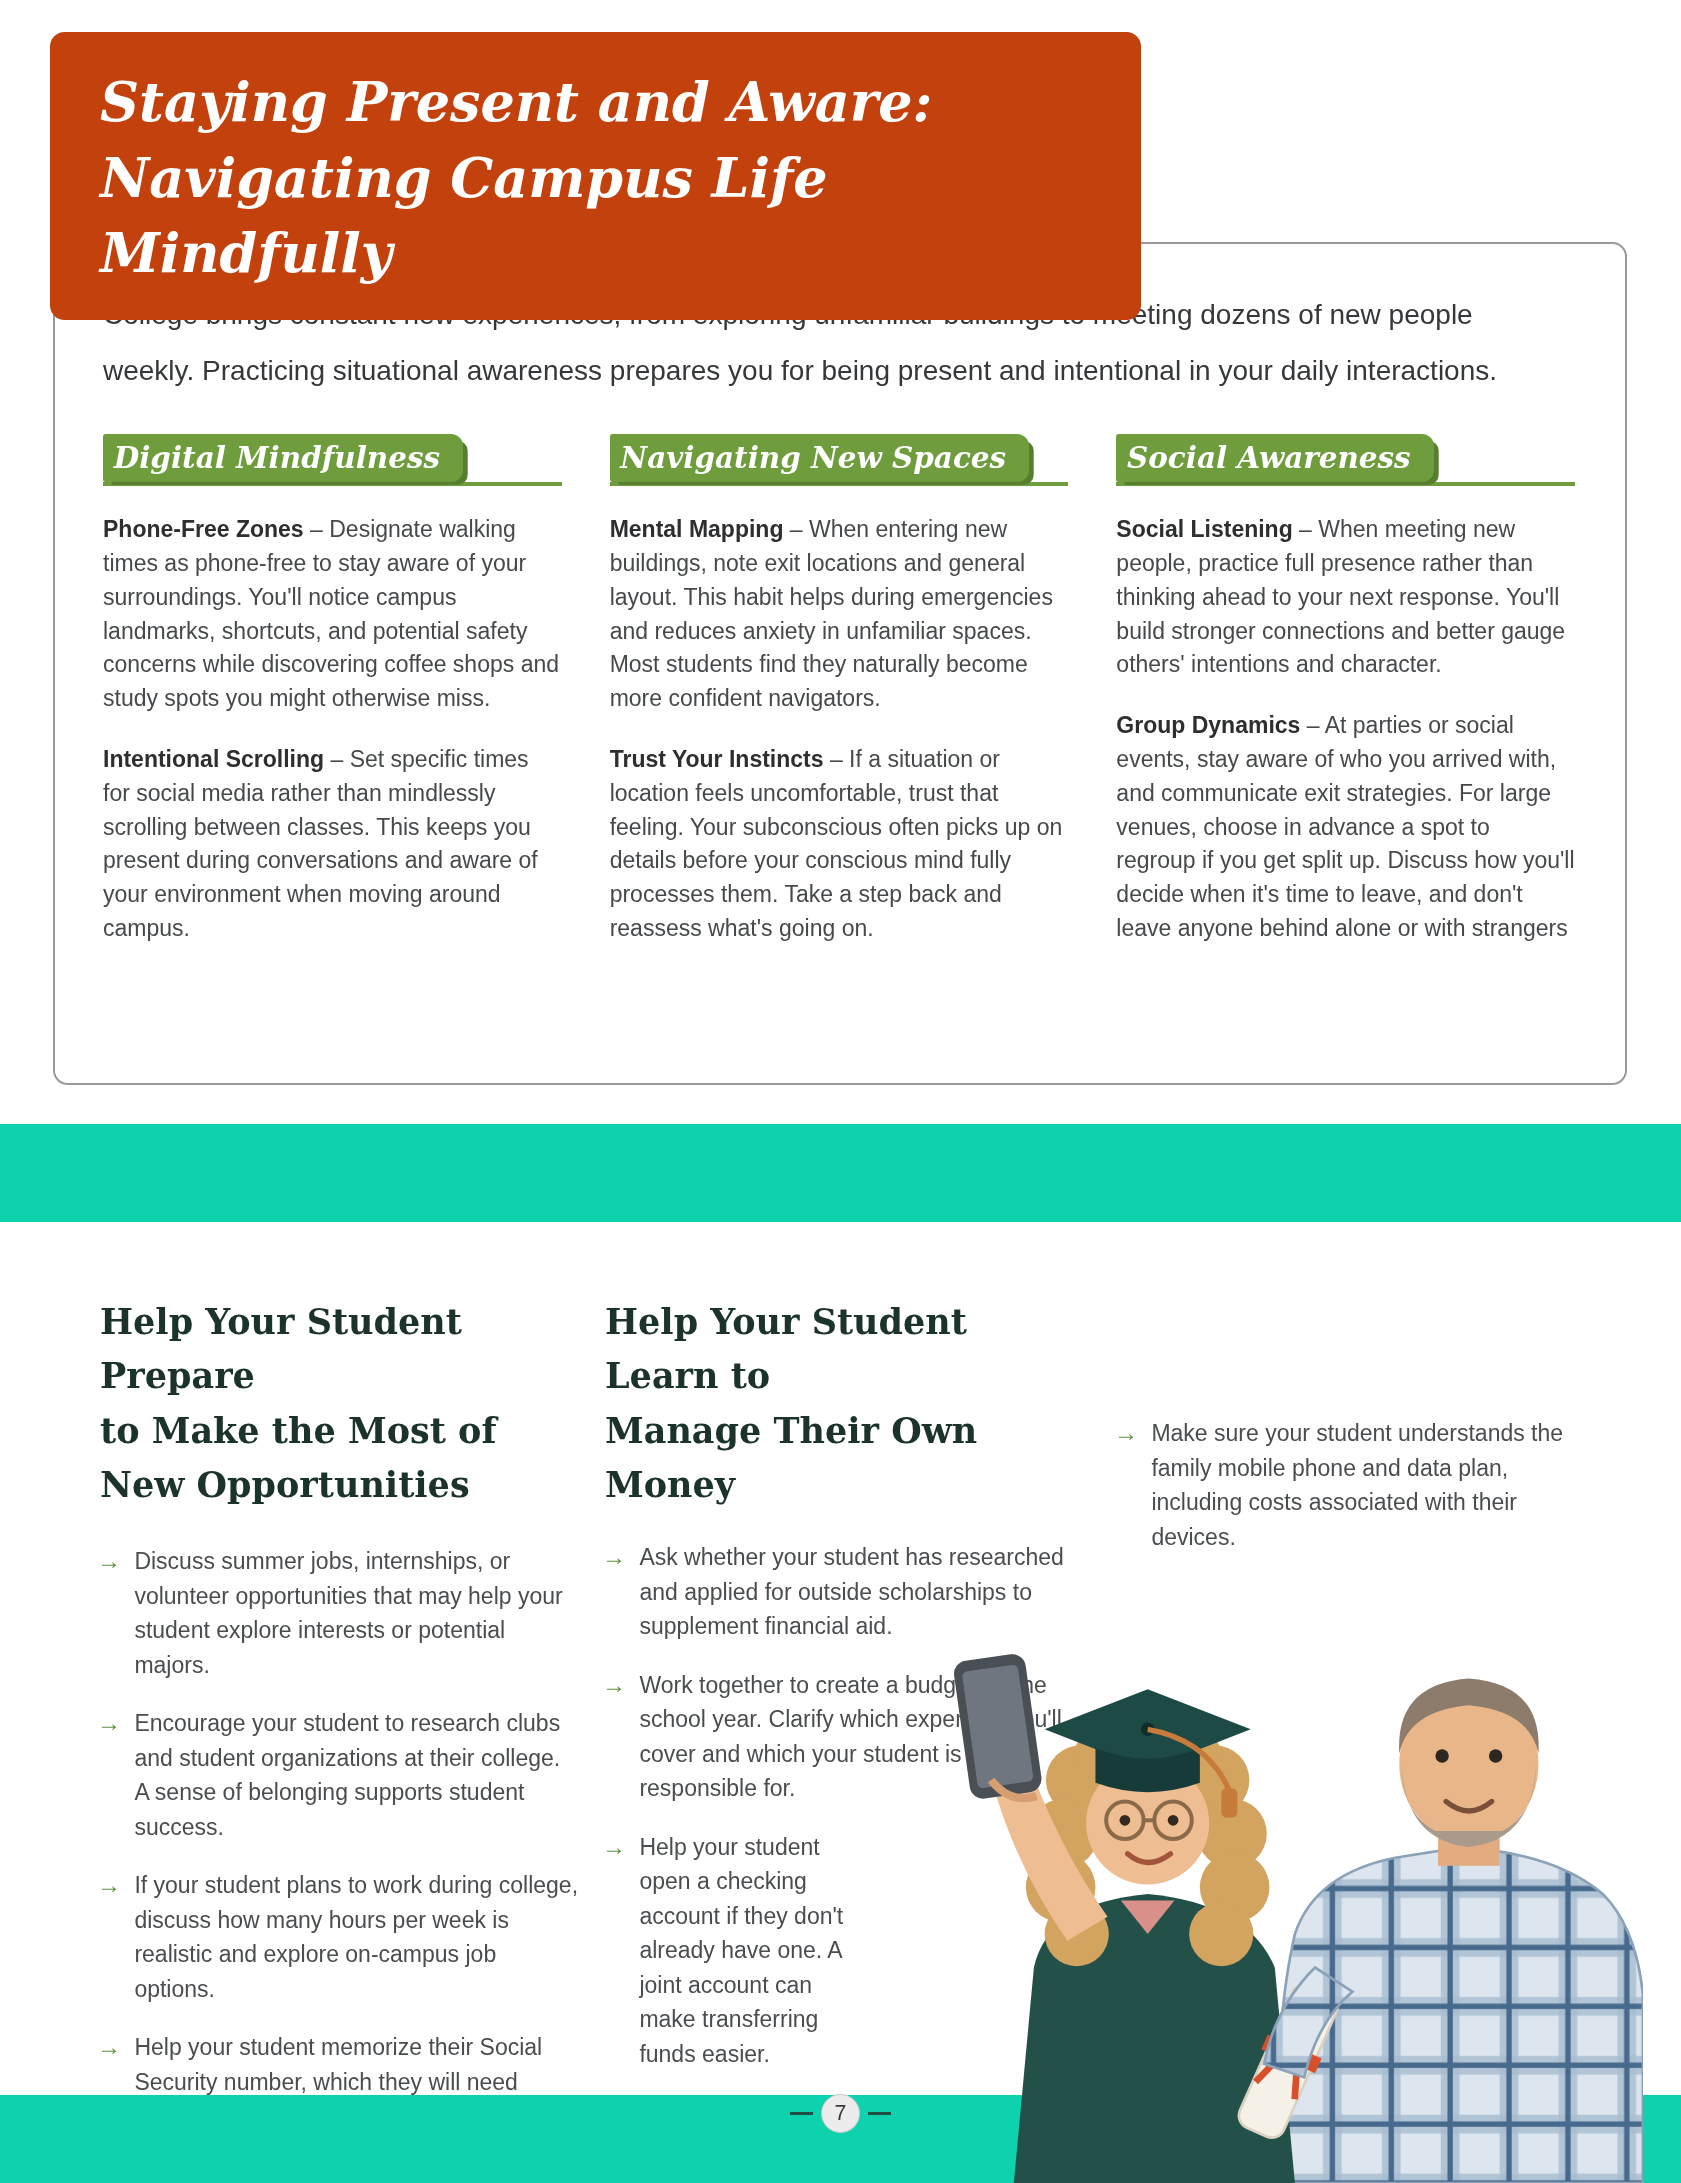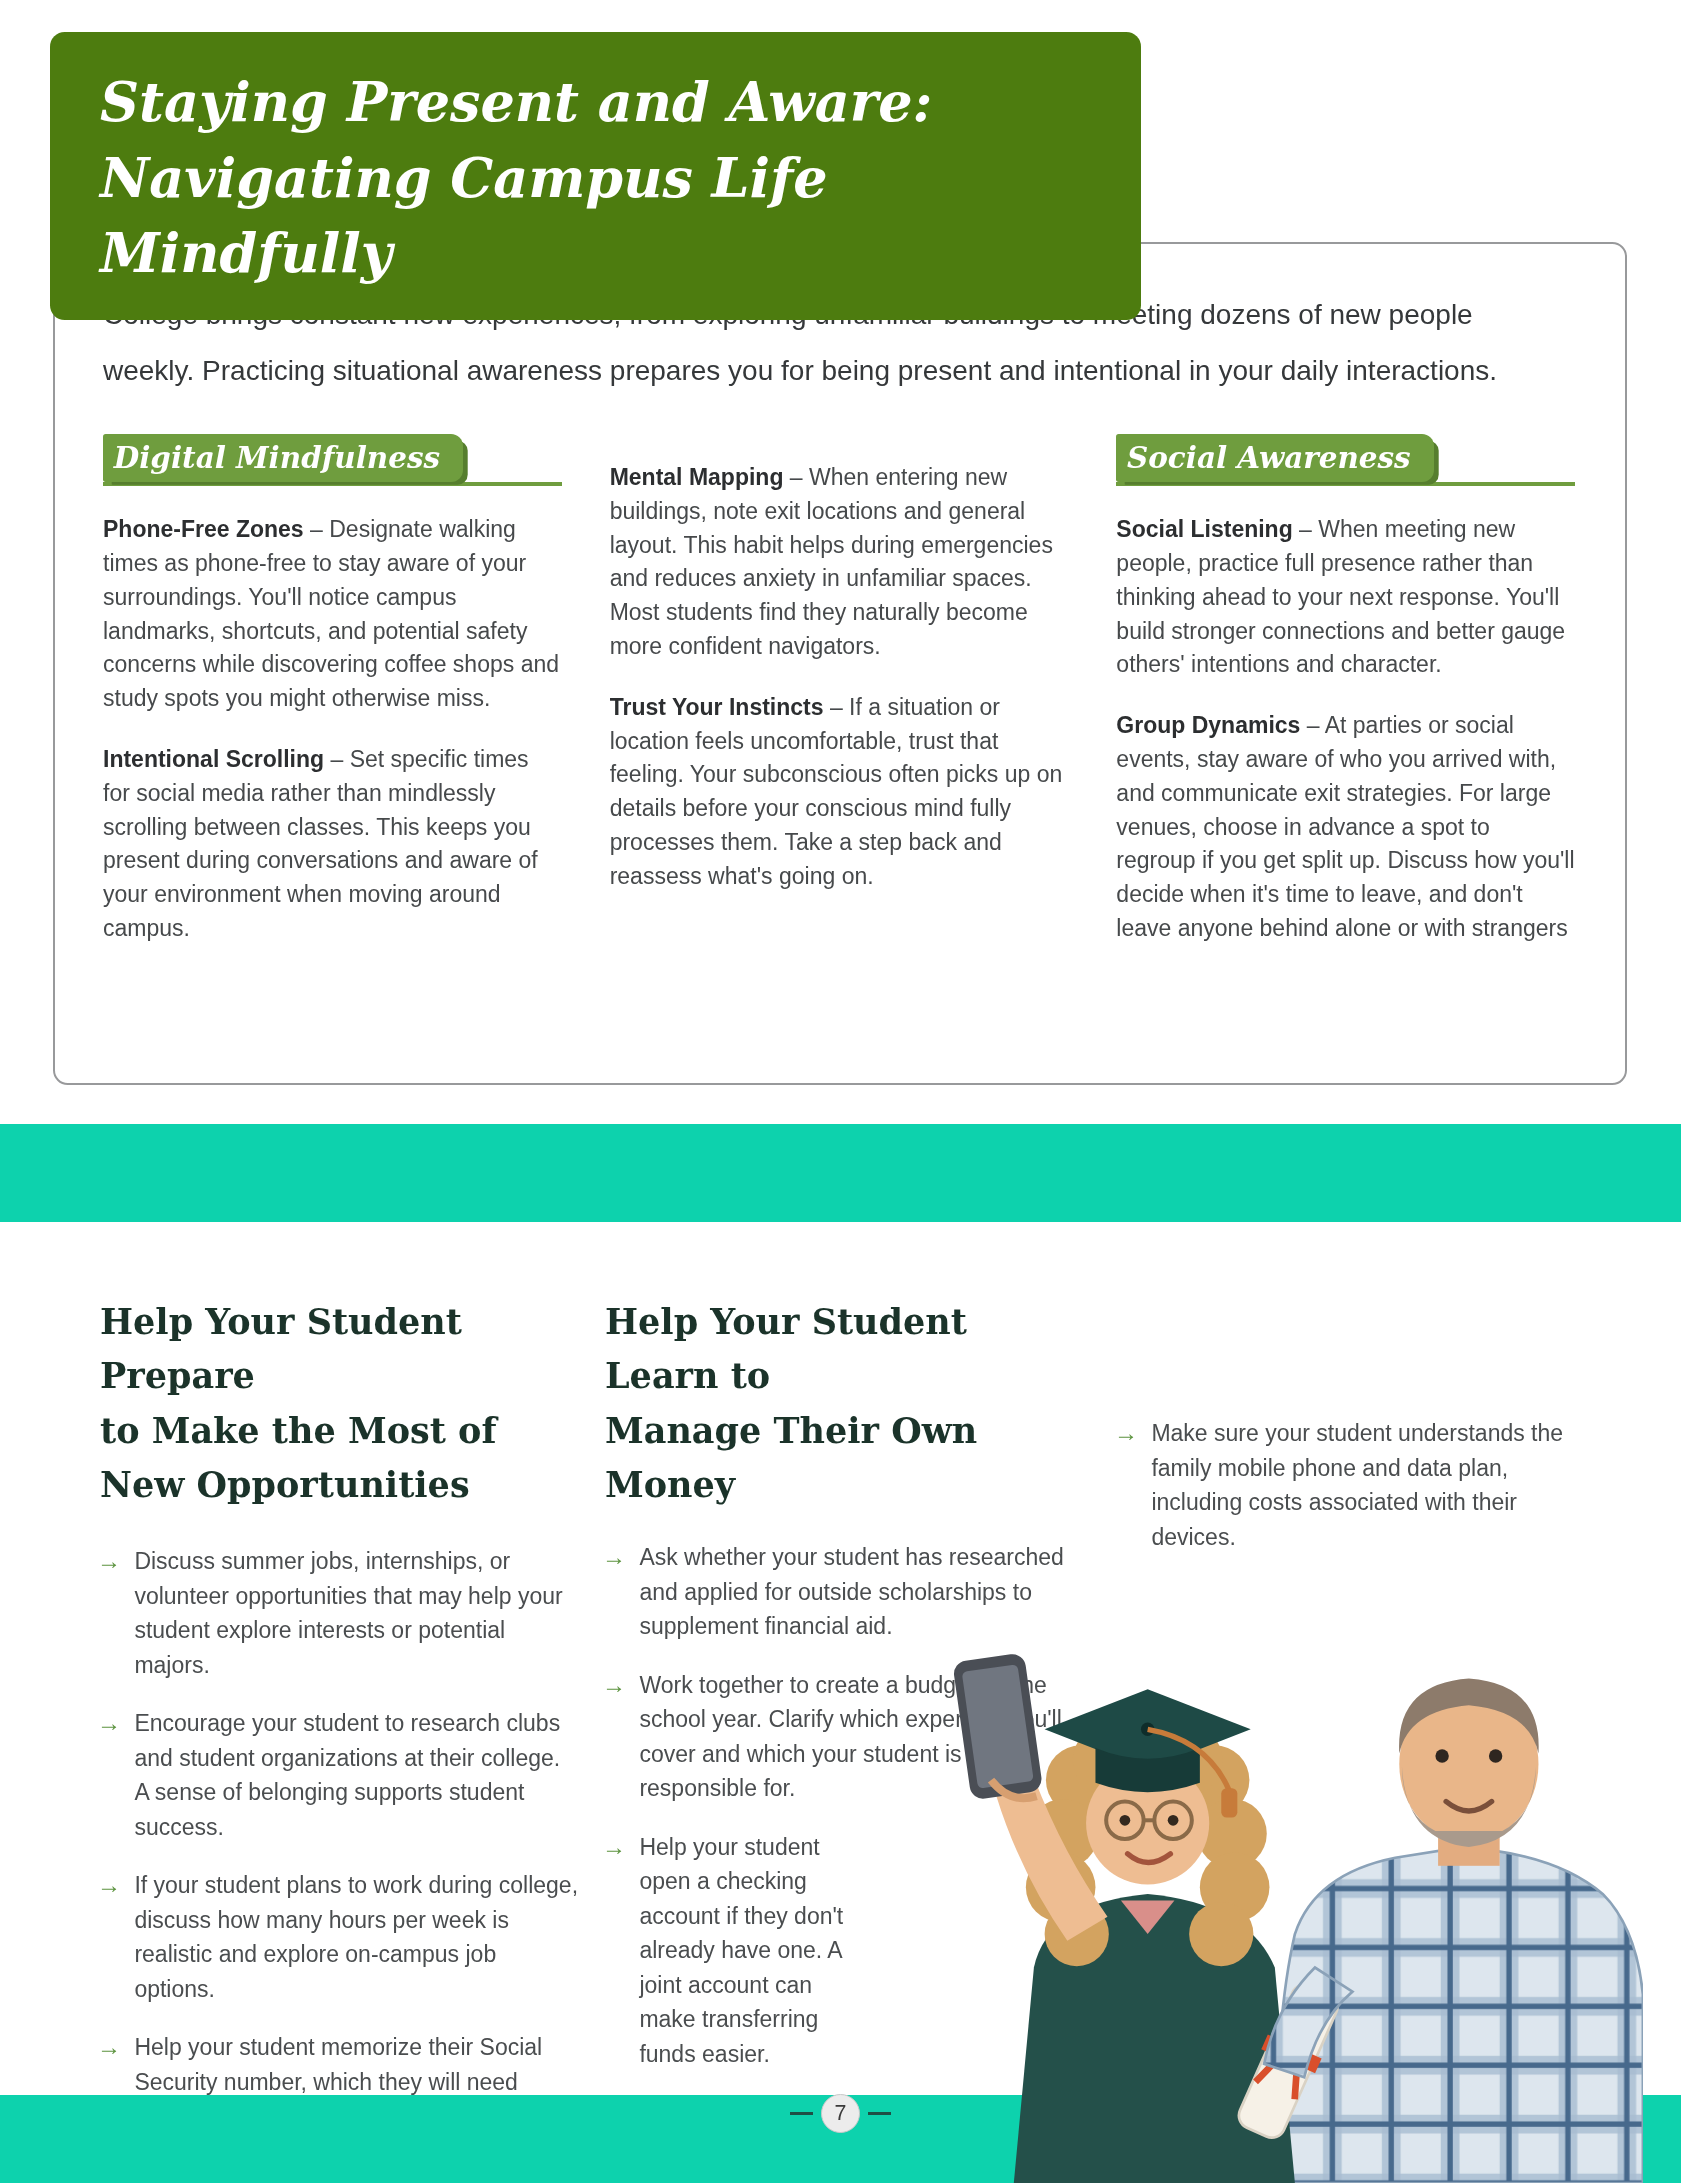--- a/index.html
+++ b/index.html
@@ -8,21 +8,21 @@
     width:1681px;height:2183px;
     background:#ffffff;
     font-family:"Liberation Sans", sans-serif;
     overflow:hidden;
   }
 
   
   .header-banner{
     position:absolute;left:50px;top:32px;width:1091px;
     box-sizing:border-box;
-    background:#4d7c0f;
+    background:#c2410c;
     border-radius:14.7px;
     padding:33px 50px 28px 50px;
     z-index:3;
   }
   .header-banner h1{
     margin:0;
     font-family:"DejaVu Serif", serif;
     font-style:italic;font-weight:700;
     font-size:54px;line-height:1.4;
     color:#ffffff;
@@ -153,20 +153,23 @@
 
       <div class="col">
         <div class="col-head">
           <span class="ribbon">Digital Mindfulness</span>
         </div>
         <p class="col-item"><strong>Phone-Free Zones</strong> <span>– Designate walking times as phone-free to stay aware of your surroundings. You'll notice campus landmarks, shortcuts, and potential safety concerns while discovering coffee shops and study spots you might otherwise miss.</span></p>
         <p class="col-item"><strong>Intentional Scrolling</strong> <span>– Set specific times for social media rather than mindlessly scrolling between classes. This keeps you present during conversations and aware of your environment when moving around campus.</span></p>
       </div>
 
       <div class="col">
+        <div class="col-head">
+          <span class="ribbon">Navigating New Spaces</span>
+        </div>
         <p class="col-item"><strong>Mental Mapping</strong> <span>– When entering new buildings, note exit locations and general layout. This habit helps during emergencies and reduces anxiety in unfamiliar spaces. Most students find they naturally become more confident navigators.</span></p>
         <p class="col-item"><strong>Trust Your Instincts</strong> <span>– If a situation or location feels uncomfortable, trust that feeling. Your subconscious often picks up on details before your conscious mind fully processes them. Take a step back and reassess what's going on.</span></p>
       </div>
 
       <div class="col">
         <div class="col-head">
           <span class="ribbon">Social Awareness</span>
         </div>
         <p class="col-item"><strong>Social Listening</strong> <span>– When meeting new people, practice full presence rather than thinking ahead to your next response. You'll build stronger connections and better gauge others' intentions and character.</span></p>
         <p class="col-item"><strong>Group Dynamics</strong> <span>– At parties or social events, stay aware of who you arrived with, and communicate exit strategies. For large venues, choose in advance a spot to regroup if you get split up. Discuss how you'll decide when it's time to leave, and don't leave anyone behind alone or with strangers</span></p>

